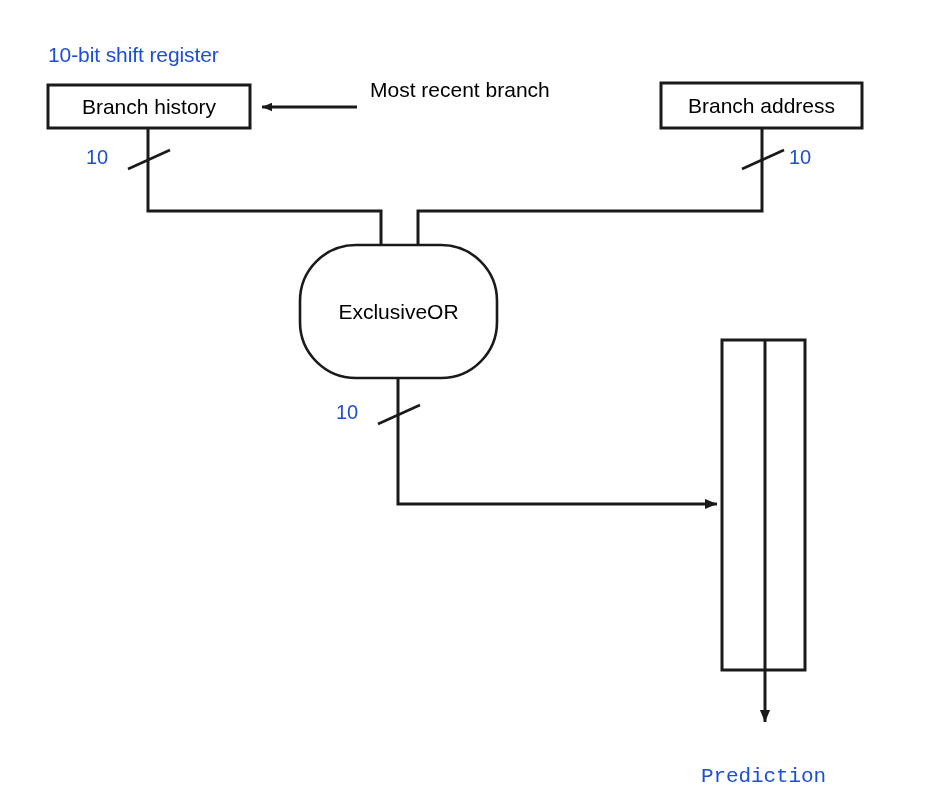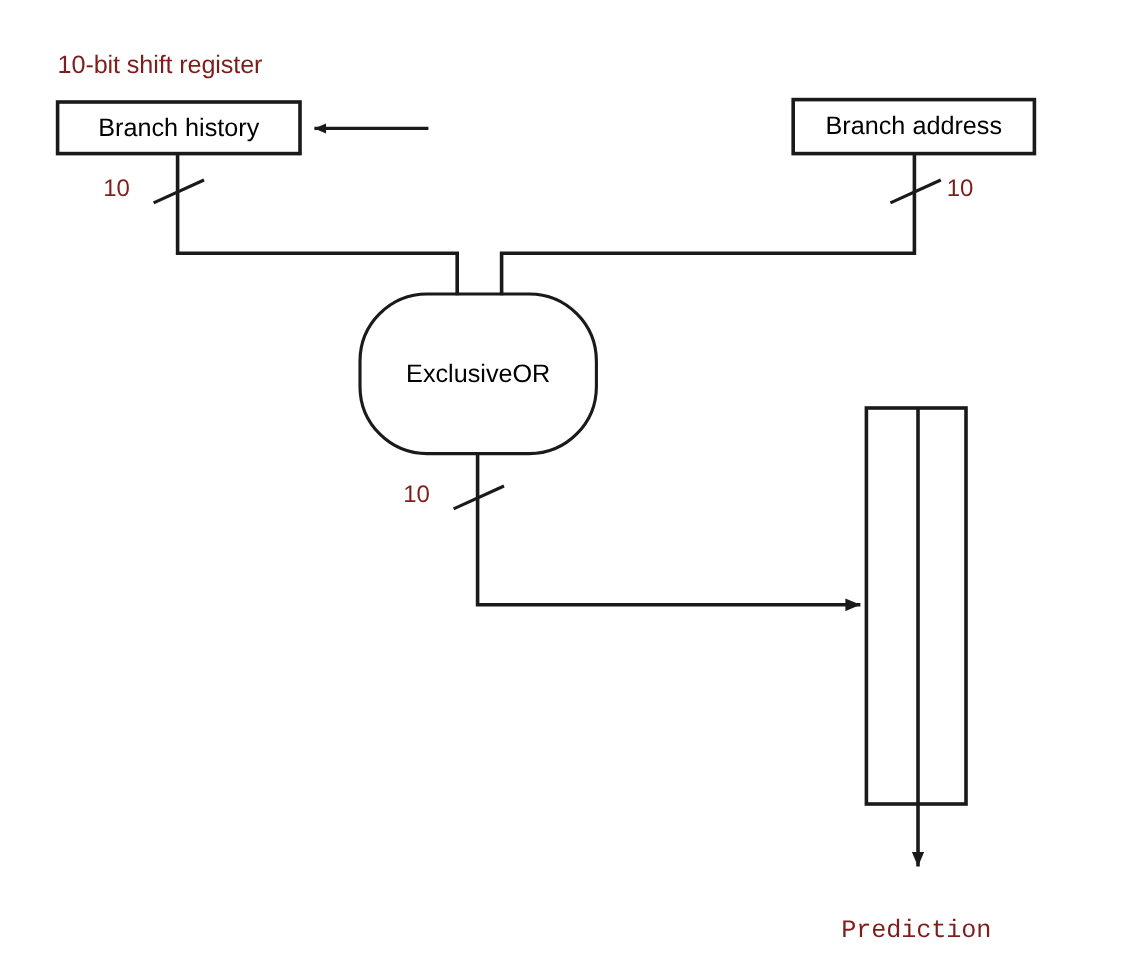--- a/index.html
+++ b/index.html
@@ -24,21 +24,21 @@
     top: 0;
     width: 936px;
     height: 796px;
     display: block;
   }
   .dg-label {
     position: absolute;
     font-family: "Liberation Sans", sans-serif;
     font-size: 21px;
     line-height: 26px;
-    color: #7f1d1d;
+    color: #1d4ed8;
     white-space: pre;
     letter-spacing: -0.1px;
   }
   .dg-label.small-num {
     font-size: 20px;
   }
   .box-label {
     position: absolute;
     display: flex;
     align-items: center;
@@ -114,20 +114,21 @@
 
     <line x1="765" y1="670" x2="765" y2="722" stroke="#1a1a1a" stroke-width="3" marker-end="url(#arrowhead-down)"></line>
   </svg>
 
   <div class="dg-label" style="left:48px; top:42px;">10-bit shift register</div>
 
   <div class="box-label" style="left:48px; top:85px; width:202px; height:43px;">Branch history</div>
 
   <div class="box-label" style="left:661px; top:83px; width:201px; height:45px;">Branch address</div>
 
+  <div class="multi-line" style="left:370px; top:76px;">Most recent branch</div>
 
   <div class="xor-label" style="left:300px; top:245px; width:197px; height:133px;">
     <span>Exclusive</span>
     <span>OR</span>
   </div>
 
   <div class="dg-label small-num" style="left:86px; top:144px;">10</div>
 
   <div class="dg-label small-num" style="left:789px; top:144px;">10</div>
 

